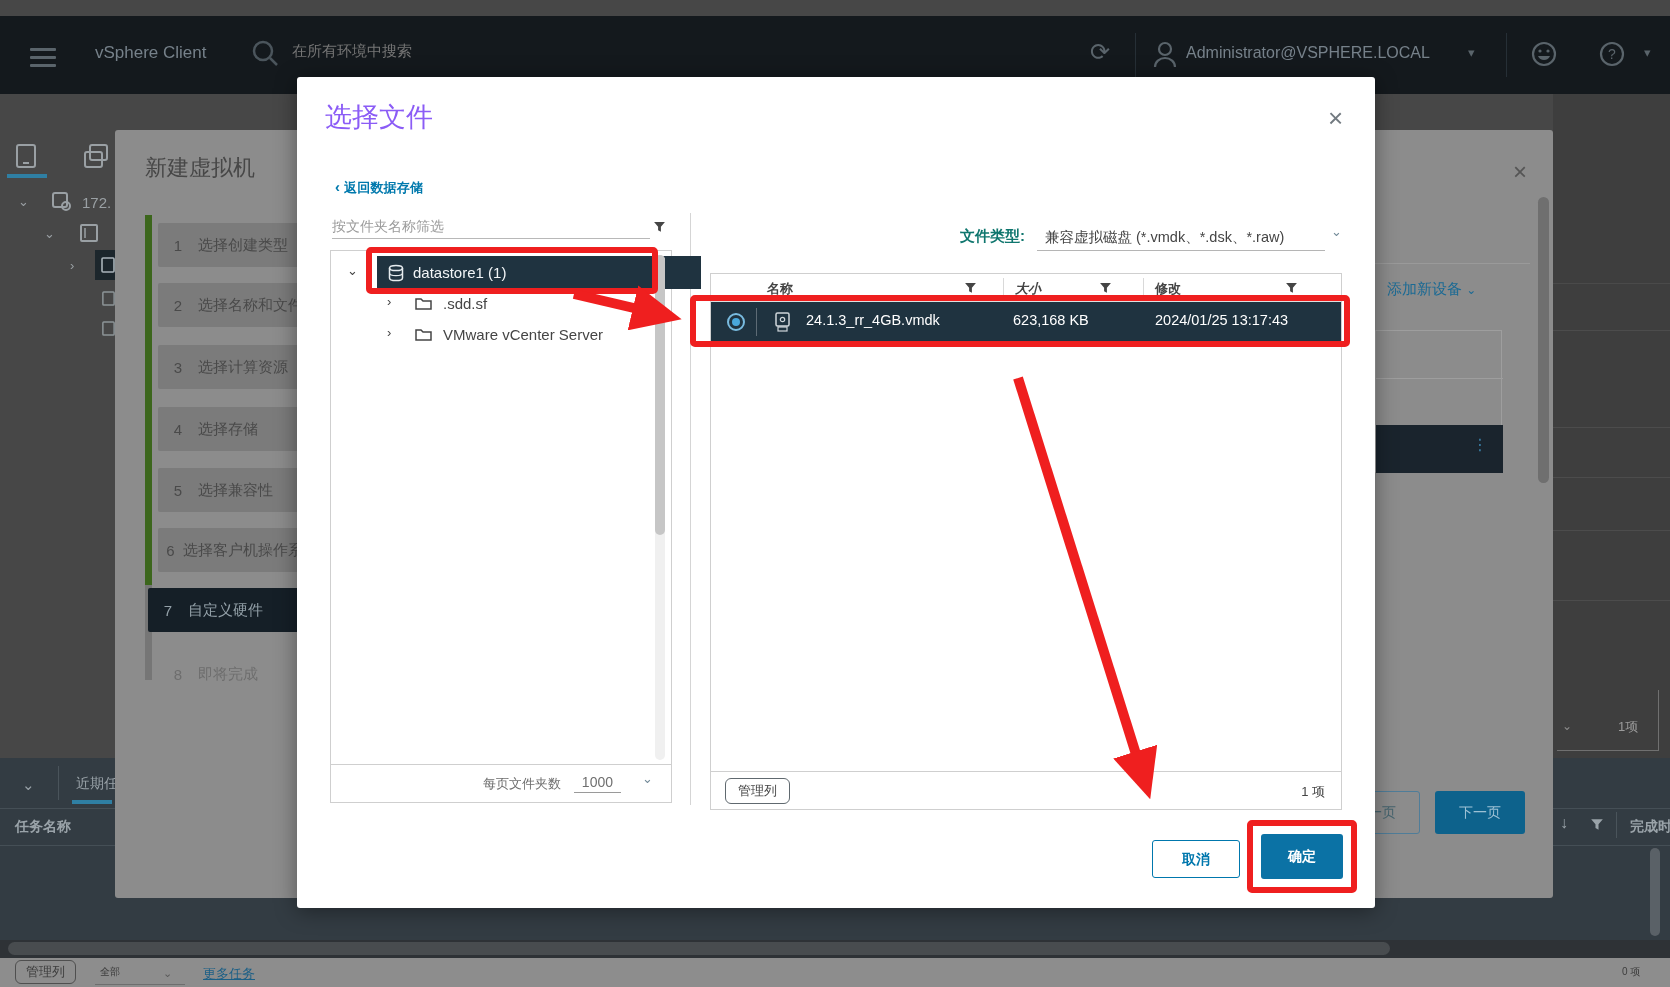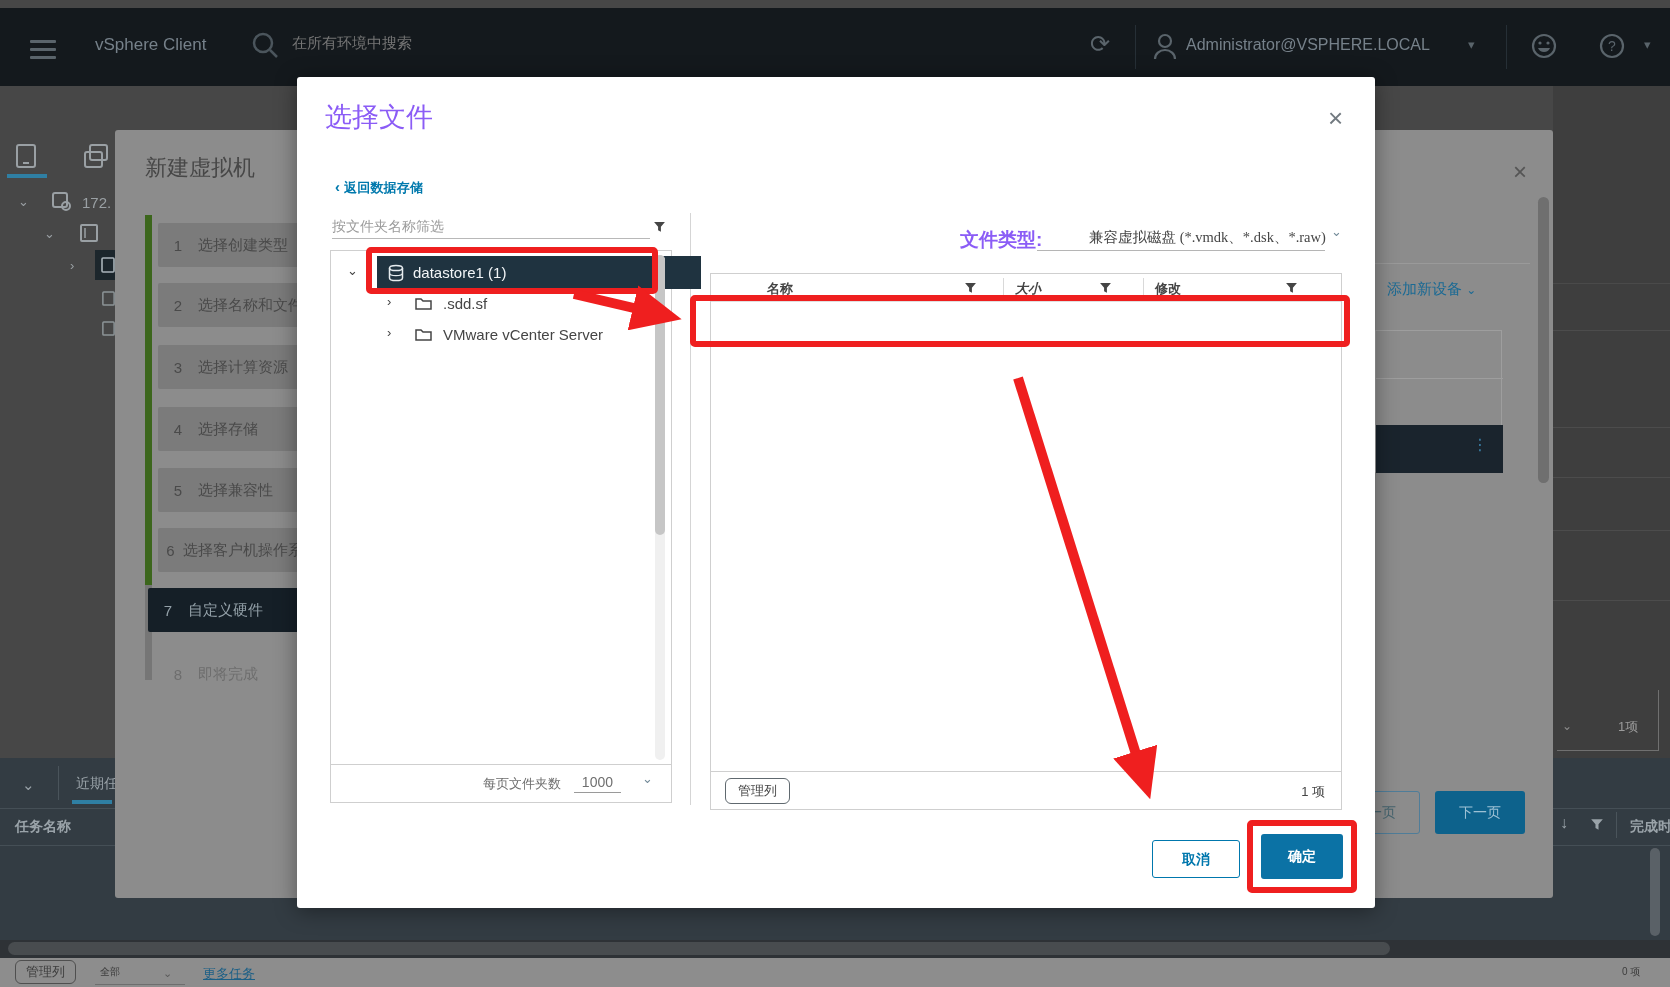--- a/index.html
+++ b/index.html
@@ -2,21 +2,21 @@
 <html><head>
 <meta charset="utf-8">
 <style>
   * { margin:0; padding:0; box-sizing:border-box; }
   html,body { width:1670px; height:987px; }
   body { font-family:"Liberation Sans","DejaVu Sans",sans-serif; background:#474747; }
   #stage { position:relative; width:1670px; height:987px; overflow:hidden; background:#474747; }
   .abs { position:absolute; }
 
   
-  #hdr { left:0; top:8px; width:1670px; height:78px; background:#14191d; z-index:5; }
+  #hdr { left:0; top:16px; width:1670px; height:78px; background:#14191d; z-index:5; }
   .hdr-txt { color:#76818a; font-size:17px; }
   .hdr-div { width:1px; height:44px; background:#262f36; top:17px; }
   .hamburger span { display:block; width:26px; height:3px; background:#5a646b; margin:5px 0; border-radius:1px; }
   .hicon { color:#5a646b; }
 
   
   .wiz { left:115px; top:130px; width:1438px; height:768px; background:#8c8c8c; border-radius:3px; z-index:2; }
   .wiz-title { color:#474747; font-size:22px; }
   .step { width:160px; height:44px; background:#7b7b7b; color:#4a4a4a; font-size:15px;
           display:flex; align-items:center; border-radius:2px; }
@@ -41,21 +41,21 @@
   .m-title { color:#8b5cf6; font-size:27px; font-weight:400;text-align:center; }
   .m-close { color:#727a80; font-size:26px; line-height:22px; cursor:pointer; }
   .backlink { font-size:13px; font-weight:700; color:#0079ad; letter-spacing:.2px; }
   .filter-input { border:none; border-bottom:1px solid #b8b8b8; outline:none; width:318px; height:26px;
                   font-size:14px; color:#454545; background:transparent; }
   .filter-input::placeholder { color:#9b9b9b; }
   .panel-box { border:1px solid #cfcfcf; background:#fff; }
   .tree-txt { color:#454545; font-size:15px; }
   .caret { color:#454545; font-size:13px; }
   .sel-row { background:#1f3340; color:#f2f5f7; font-size:15px; display:flex; align-items:center; }
-  .ft-label { color:#8b5cf6; font-size:19px; font-weight:700; }
+  .ft-label { color:#0f766e; font-size:15px; font-weight:700; }
   .ft-value { color:#454545; font-size:14.5px; }
   .th-txt { color:#454545; font-size:13px; font-weight:700; }
   .file-row { background:#1f3340; color:#ffffff; }
   .cell { color:#fff; font-size:14.5px; }
   .mini-btn { border:1px solid #60696f; border-radius:6px; background:#fff; color:#454545;
               font-size:13px; padding:3px 12px; }
   .count-txt { color:#454545; font-size:13px; }
   .btn-cancel { border:1px solid #0077ad; color:#0077ad; background:#fff; font-size:14px;
                 width:88px; height:38px; border-radius:3px; text-align:center; line-height:36px; font-weight:600;}
   .btn-ok { background:#0b72a5; color:#fff; font-size:14px; width:82px; height:45px; border-radius:3px;
@@ -283,21 +283,21 @@
       </div>
 
       <div class="abs" style="left:0;bottom:0;width:340px;height:38px;border-top:1px solid #cfcfcf;">
         <span class="abs" style="right:110px;top:10px;color:#6f6f6f;font-size:13px;">每页文件夹数</span>
         <span class="abs" style="right:50px;top:9px;color:#6f6f6f;font-size:14px;border-bottom:1px solid #9a9a9a;padding:0 8px 2px 8px;">1000</span>
         <span class="abs" style="right:18px;top:6px;color:#728a98;font-size:13px;">⌄</span>
       </div>
     </div>
 
     <div class="abs ft-label" style="left:663px;top:150px;">文件类型:</div>
-    <div class="abs ft-value" style="left:792px;top:151px;white-space:nowrap;font-family:Liberation Serif, serif;">兼容虚拟磁盘 (*.vmdk、*.dsk、*.raw)</div>
+    <div class="abs ft-value" style="left:748px;top:151px;white-space:nowrap;">兼容虚拟磁盘 (*.vmdk、*.dsk、*.raw)</div>
     <div class="abs" style="left:740px;top:173px;width:288px;height:1px;background:#b5b5b5;"></div>
     <div class="abs" style="left:1034px;top:147px;color:#728a98;font-size:13px;">⌄</div>
 
     <div class="abs panel-box" style="left:413px;top:196px;width:632px;height:537px;">
 
       <div class="abs" style="left:0;top:0;width:630px;height:28px;border-bottom:1px solid #e0e0e0;">
         <div class="abs th-txt" style="left:56px;top:6px;">名称</div>
         <svg class="abs" style="left:253px;top:8px;" width="13" height="13" viewBox="0 0 12 12">
           <path d="M1 1 h10 L7.3 5.4 V10 L4.7 8.6 V5.4 Z" fill="#454545"></path>
         </svg>
@@ -306,20 +306,34 @@
         <svg class="abs" style="left:388px;top:8px;" width="13" height="13" viewBox="0 0 12 12">
           <path d="M1 1 h10 L7.3 5.4 V10 L4.7 8.6 V5.4 Z" fill="#454545"></path>
         </svg>
         <div class="abs vline" style="left:432px;top:4px;height:20px;"></div>
         <div class="abs th-txt" style="left:444px;top:6px;">修改</div>
         <svg class="abs" style="left:574px;top:8px;" width="13" height="13" viewBox="0 0 12 12">
           <path d="M1 1 h10 L7.3 5.4 V10 L4.7 8.6 V5.4 Z" fill="#454545"></path>
         </svg>
       </div>
 
+      <div class="abs file-row" style="left:0;top:28px;width:630px;height:40px;">
+        <div class="abs" style="left:16px;top:11px;width:18px;height:18px;border:2px solid #79bbdf;border-radius:50%;">
+          <div style="width:8px;height:8px;background:#49a8dc;border-radius:50%;margin:3px auto;"></div>
+        </div>
+        <div class="abs" style="left:45px;top:6px;width:1px;height:28px;background:rgba(255,255,255,.28);"></div>
+        <svg class="abs" style="left:62px;top:9px;" width="19" height="22" viewBox="0 0 19 22">
+          <rect x="3" y="2" width="13" height="13" rx="1.5" fill="none" stroke="#cfd6da" stroke-width="1.5"></rect>
+          <circle cx="9.5" cy="8.5" r="2.2" fill="none" stroke="#cfd6da" stroke-width="1.2"></circle>
+          <rect x="5" y="16" width="9" height="4" fill="none" stroke="#cfd6da" stroke-width="1.2"></rect>
+        </svg>
+        <div class="abs cell" style="left:95px;top:10px;">24.1.3_rr_4GB.vmdk</div>
+        <div class="abs cell" style="left:302px;top:10px;">623,168 KB</div>
+        <div class="abs cell" style="left:444px;top:10px;">2024/01/25 13:17:43</div>
+      </div>
 
       <div class="abs" style="left:0;bottom:0;width:630px;height:38px;border-top:1px solid #cfcfcf;">
         <div class="abs mini-btn" style="left:14px;top:6px;"><span>管理列</span></div>
         <div class="abs count-txt" style="right:16px;top:11px;">1 项</div>
       </div>
     </div>
 
     <div class="abs btn-cancel" style="left:855px;top:763px;"><span>取消</span></div>
     <div class="abs btn-ok" style="left:964px;top:757px;"><span>确定</span></div>
   </div>

